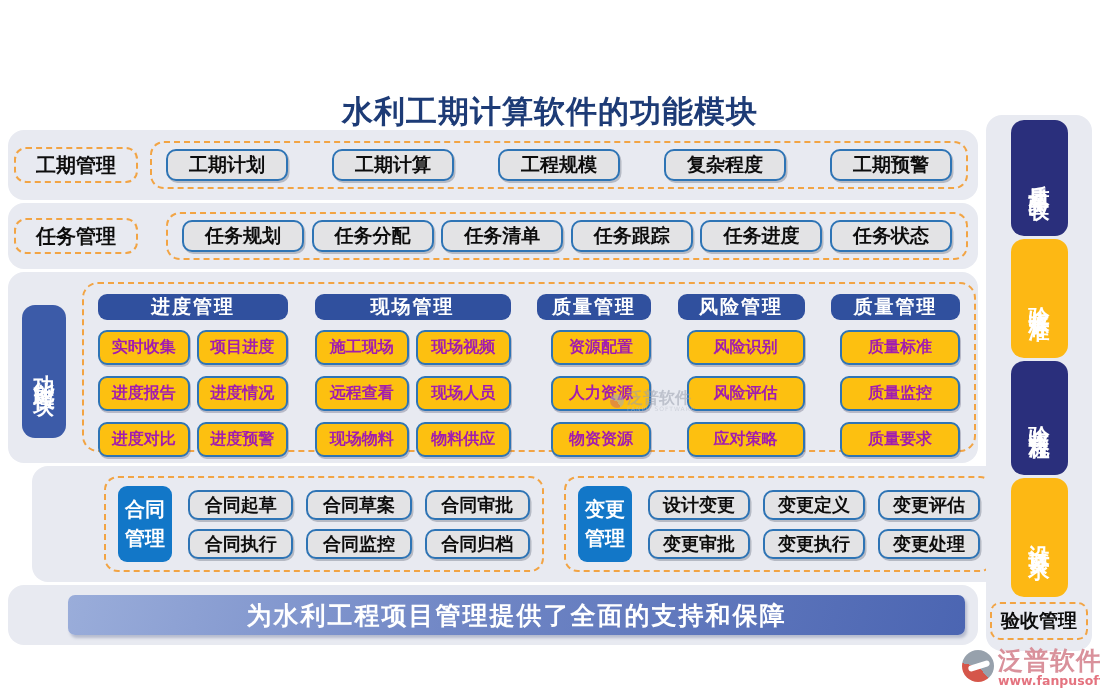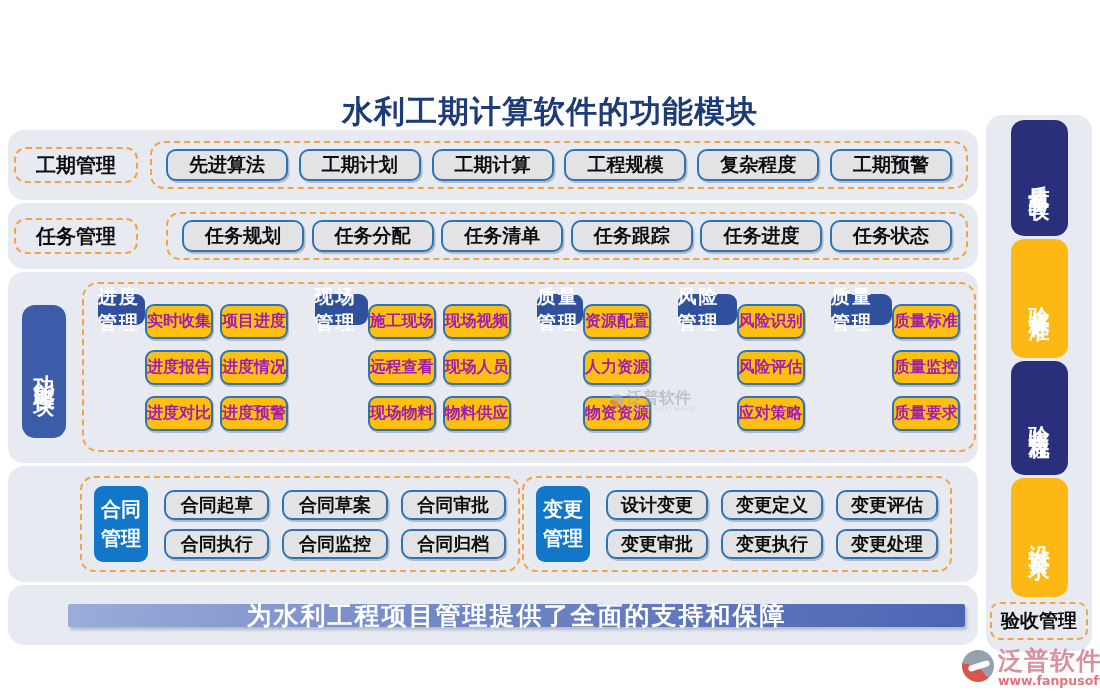--- a/index.html
+++ b/index.html
@@ -8,21 +8,21 @@
 
   .canvas { position:absolute; left:0; top:0; width:1100px; height:700px; background:#fff; }
 
   .page-title { position:absolute; left:0; top:76px; width:1100px; text-align:center;
     font-size:31px; font-weight:700; color:#1d3b76; letter-spacing:1px;margin-top:15px; }
 
   .band { position:absolute; left:8px; width:970px; background:#e8eaf1; border-radius:16px; }
   .band-row1 { top:130px; height:70px; display:flex; align-items:center; gap:12px; padding:0 10px 0 6px; }
   .band-row2 { top:203px; height:66px; display:flex; align-items:center; gap:28px; padding:0 10px 0 6px; }
   .band-middle { top:272px; height:191px; }
-  .band-bottom { top:466px; height:116px; display:flex; align-items:center; gap:2px; padding-left:72px; }
+  .band-bottom { top:466px; height:116px; display:flex; align-items:center; gap:20px; padding-left:72px;margin-left:24px; }
   .band-banner { top:585px; height:60px; display:flex; align-items:center; padding:0 13px 0 60px; }
 
   .dashed { border:2px dashed #f2a444; border-radius:12px; }
 
   .row-label { width:124px; height:36px; display:flex; align-items:center; justify-content:center;
     font-size:20px; font-weight:700; color:#0d0d0d; flex:none; }
 
   .row-btns { flex:1; height:48px; display:flex; align-items:center; justify-content:space-between;
     padding:0 14px; border-radius:14px; }
 
@@ -31,21 +31,21 @@
     font-size:19px; font-weight:700; color:#0d0d0d; font-family:inherit;
     box-shadow:1.5px 2px 0 #b6bac4; white-space:nowrap; }
 
   
   .vlabel { position:absolute; left:14px; top:33px; width:44px; height:133px; background:#3c5ba8;
     border-radius:13px; color:#fff; font-weight:700; font-size:21px;
     writing-mode:vertical-rl; text-orientation:upright; letter-spacing:7px;
     display:flex; align-items:center; justify-content:center; }
   .mid-dashed { position:absolute; left:74px; top:10px; width:894px; height:170px; border-radius:16px;
     display:flex; justify-content:space-between; padding:10px 14px 8px 14px; }
-  .mid-col { display:flex; flex-direction:row; align-items:flex-start; }
+  .mid-col { display:flex; flex-direction:column; align-items:flex-end; }
   .col-header { width:100%; height:31px; background:#30509e; border-radius:9px; color:#fff;
     font-size:19px; font-weight:700; display:flex; align-items:center; justify-content:center;
     letter-spacing:2px; }
   .btn-grid { margin-top:10px; display:grid; gap:11px 7px; }
   .btn-grid.two { grid-template-columns:repeat(2,1fr); width:100%; }
   .btn-grid.one { grid-template-columns:1fr; }
   .yellow-btn { background:#fdc010; border:2px solid #2e74b5; border-radius:9px; height:35px;
     display:flex; align-items:center; justify-content:center; font-size:16px; font-weight:700;
     color:#a21caf; font-family:inherit; box-shadow:1px 2px 0 rgba(95,95,120,.35); white-space:nowrap; }
 
@@ -55,21 +55,21 @@
   .bot-group.g1 { width:440px; }
   .bot-group.g2 { width:430px; }
   .blue-label { width:54px; height:76px; background:#1277c8; border-radius:9px; color:#fff;
     font-size:20px; font-weight:700; line-height:1.45; text-align:center;
     display:flex; align-items:center; justify-content:center; word-break:break-all;
     padding:2px 6px; flex:none; }
   .bot-grid { flex:1; display:grid; grid-template-columns:repeat(3,1fr); gap:9px 13px; }
   .bot-grid .gray-btn { width:auto; height:30px; font-size:18px;font-family:Liberation Mono, monospace; }
 
   
-  .banner { flex:1; height:23px; border-radius:2px; color:#fff; font-size:25px; font-weight:700;
+  .banner { flex:1; height:40px; border-radius:7px; color:#fff; font-size:25px; font-weight:700;
     letter-spacing:2px; display:flex; align-items:center; justify-content:center;
     background:linear-gradient(105deg,#9aadda 0%,#7288c6 42%,#4b65b2 100%);
     box-shadow:2px 3px 3px rgba(90,100,140,.35); white-space:nowrap; }
 
   
   .sidebar { position:absolute; left:986px; top:115px; width:106px; height:536px;
     background:#e8eaf1; border-radius:16px; display:flex; flex-direction:column;
     align-items:center; gap:3px; padding-top:5px; }
   .v-item { width:57px; border-radius:13px; color:#fff; font-weight:700; font-size:21px;
     writing-mode:vertical-rl; text-orientation:upright; letter-spacing:5px;
@@ -103,21 +103,20 @@
 </head>
 <body>
 
 <div class="canvas">
 
   <div class="page-title">水利工期计算软件的功能模块</div>
 
   <section class="band band-row1">
     <div class="dashed row-label">工期管理</div>
     <div class="dashed row-btns">
-      <div class="gray-btn">先进算法</div>
       <div class="gray-btn">工期计划</div>
       <div class="gray-btn">工期计算</div>
       <div class="gray-btn">工程规模</div>
       <div class="gray-btn">复杂程度</div>
       <div class="gray-btn">工期预警</div>
     </div>
   </section>
 
   <section class="band band-row2">
     <div class="dashed row-label">任务管理</div>

